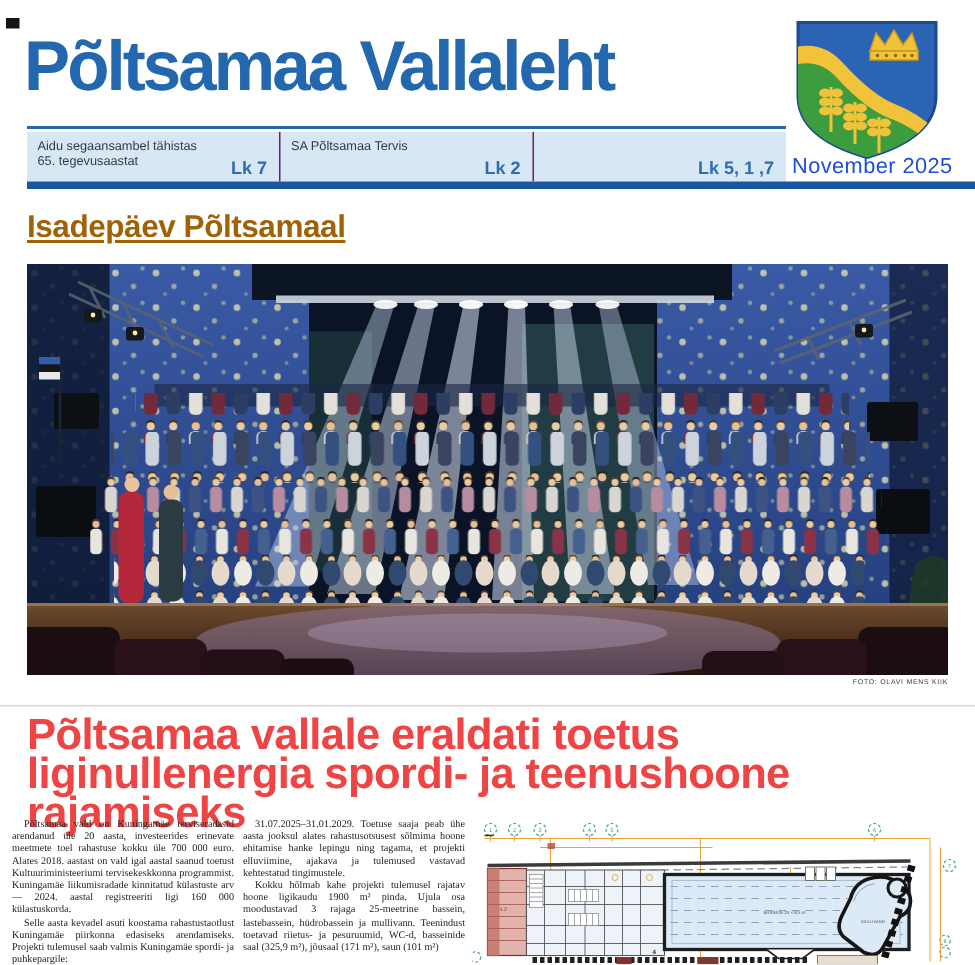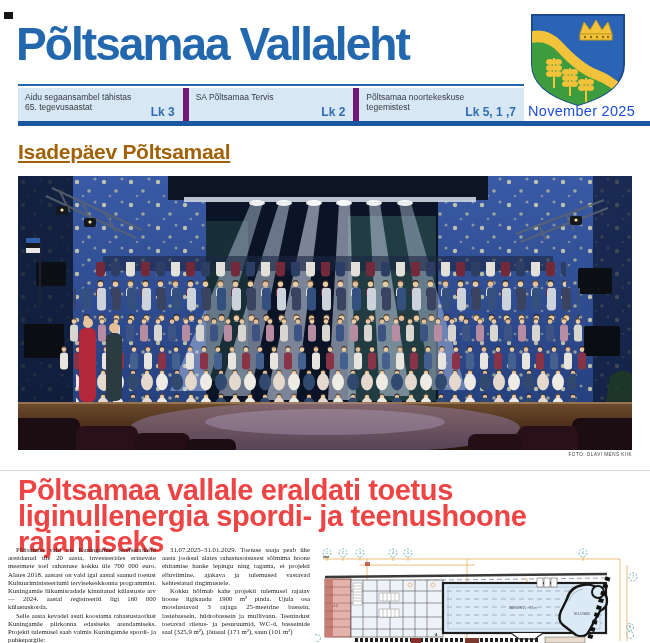--- a/index.html
+++ b/index.html
@@ -11,21 +11,21 @@
   #regmark{left:4px;top:12px;width:9px;height:7px;background:#141414;}
 
   
   #masthead-title{left:16px;top:16px;font-size:47px;font-weight:bold;color:#2368ae;
     letter-spacing:-2px;line-height:1.2;white-space:nowrap;transform:scaleX(.98);transform-origin:left;}
   #masthead-rule{left:18px;top:84px;width:506px;height:2px;background:#2368ae;}
 
   
   #teaser-bar{left:18px;top:88px;width:506px;height:33px;background:#d8e7f4;display:flex;}
   .teaser{position:relative;flex:1;padding:4px 7px 2px 7px;box-sizing:border-box;}
-  .teaser + .teaser{border-left:6px solid #701a75;}
+  .teaser + .teaser{border-left:1px solid #701a75;}
   .teaser-text{font-size:8.5px;line-height:10px;color:#343a40;max-width:115px;}
   .teaser-page{position:absolute;right:8px;bottom:2px;font-size:12px;font-weight:bold;color:#2d6db2;}
   #navy-bar{left:18px;top:121px;width:632px;height:5px;background:#1a57a0;}
 
   
   #arms{left:528px;top:12px;width:100px;height:96px;}
   #issue-date{left:528px;top:103px;width:122px;font-size:14.5px;color:#1d4ed8;letter-spacing:.3px;}
 
   
   #headline-1{left:18px;top:140px;font-size:21px;font-weight:bold;color:#a16207;letter-spacing:-.3px;text-decoration:underline;}
@@ -100,28 +100,27 @@
         <circle cx="75" cy="25" r="1.2" fill="#8a6a10"></circle>
       <circle cx="80" cy="25" r="1.2" fill="#8a6a10"></circle>
     </g>
   </g>
 </svg>
 <div class="abs" id="issue-date">November 2025</div>
 
 <div class="abs" id="teaser-bar">
   <div class="teaser">
     <div class="teaser-text">Aidu segaansambel tähistas 65. tegevusaastat</div>
-    <div class="teaser-page">Lk 3</div>
+    <div class="teaser-page">Lk 7</div>
   </div>
   <div class="teaser">
     <div class="teaser-text">SA Põltsamaa Tervis</div>
     <div class="teaser-page">Lk 2</div>
   </div>
   <div class="teaser">
-    <div class="teaser-text">Põltsamaa noortekeskuse tegemistest</div>
     <div class="teaser-page">Lk 5, 1 ,7</div>
   </div>
 </div>
 <div class="abs" id="navy-bar"></div>
 
 <div class="abs" id="headline-1">Isadepäev Põltsamaal</div>
 
 <svg class="abs" id="photo" viewBox="0 0 614 274" preserveAspectRatio="none">
   <defs>
     <linearGradient id="wallG" x1="0" y1="0" x2="0" y2="1">

